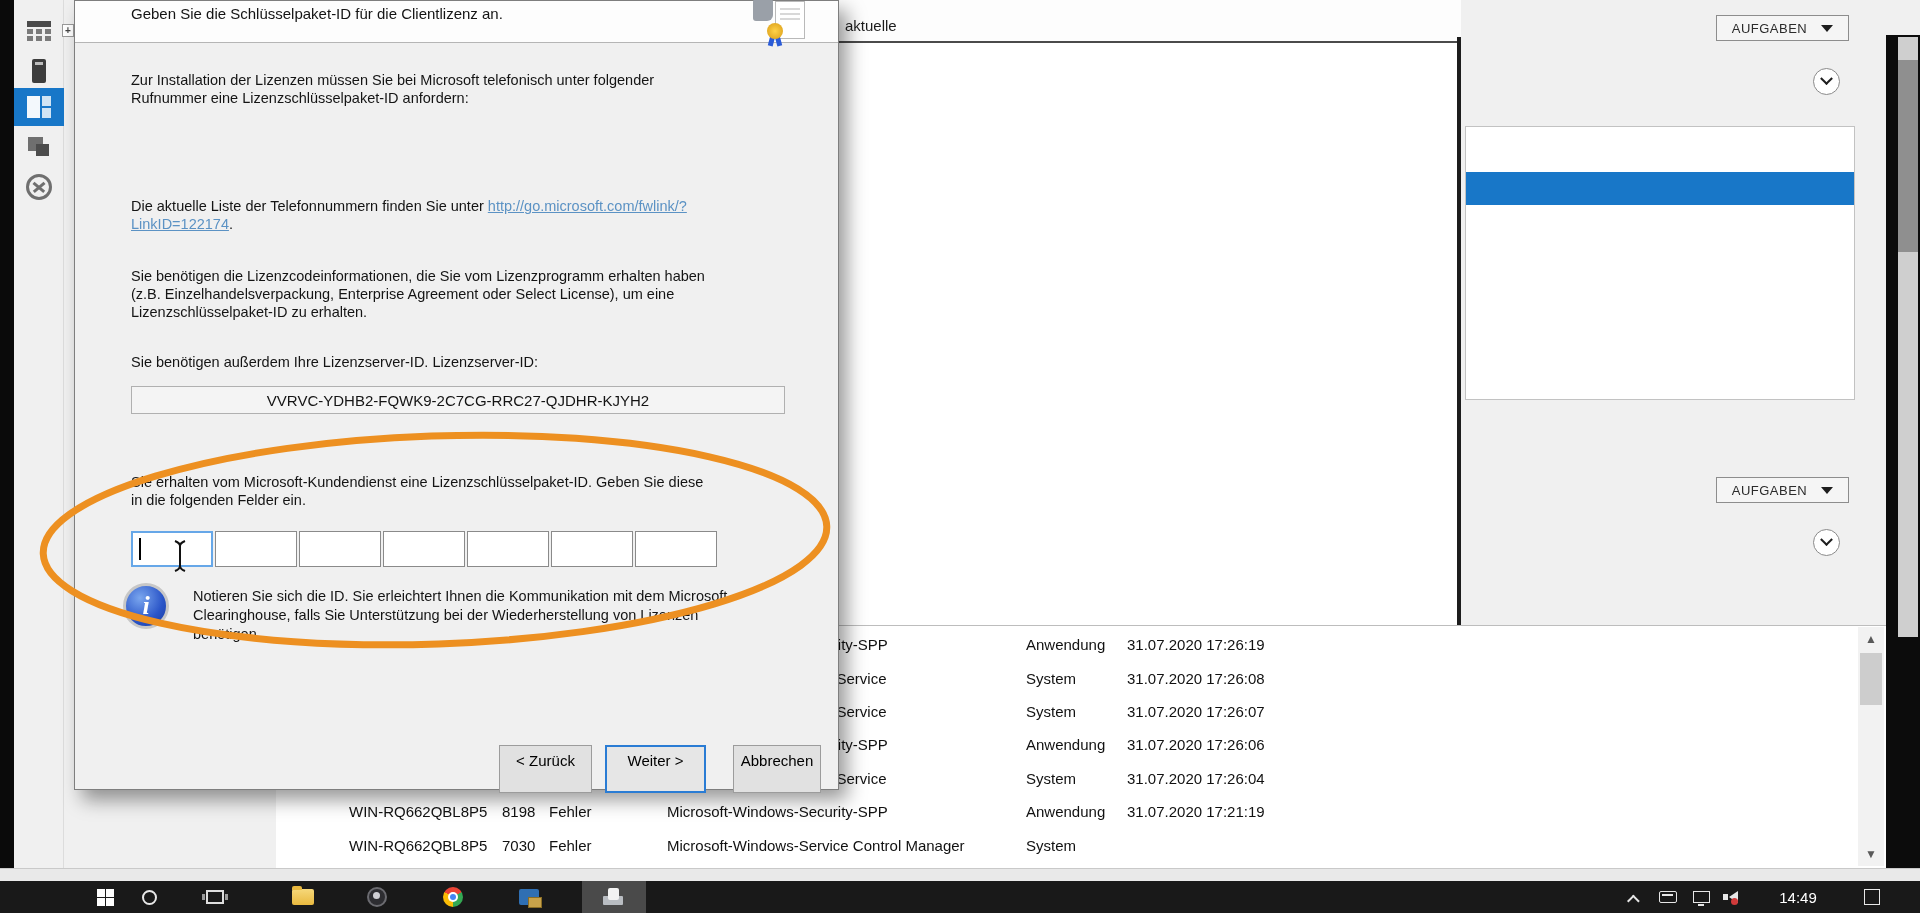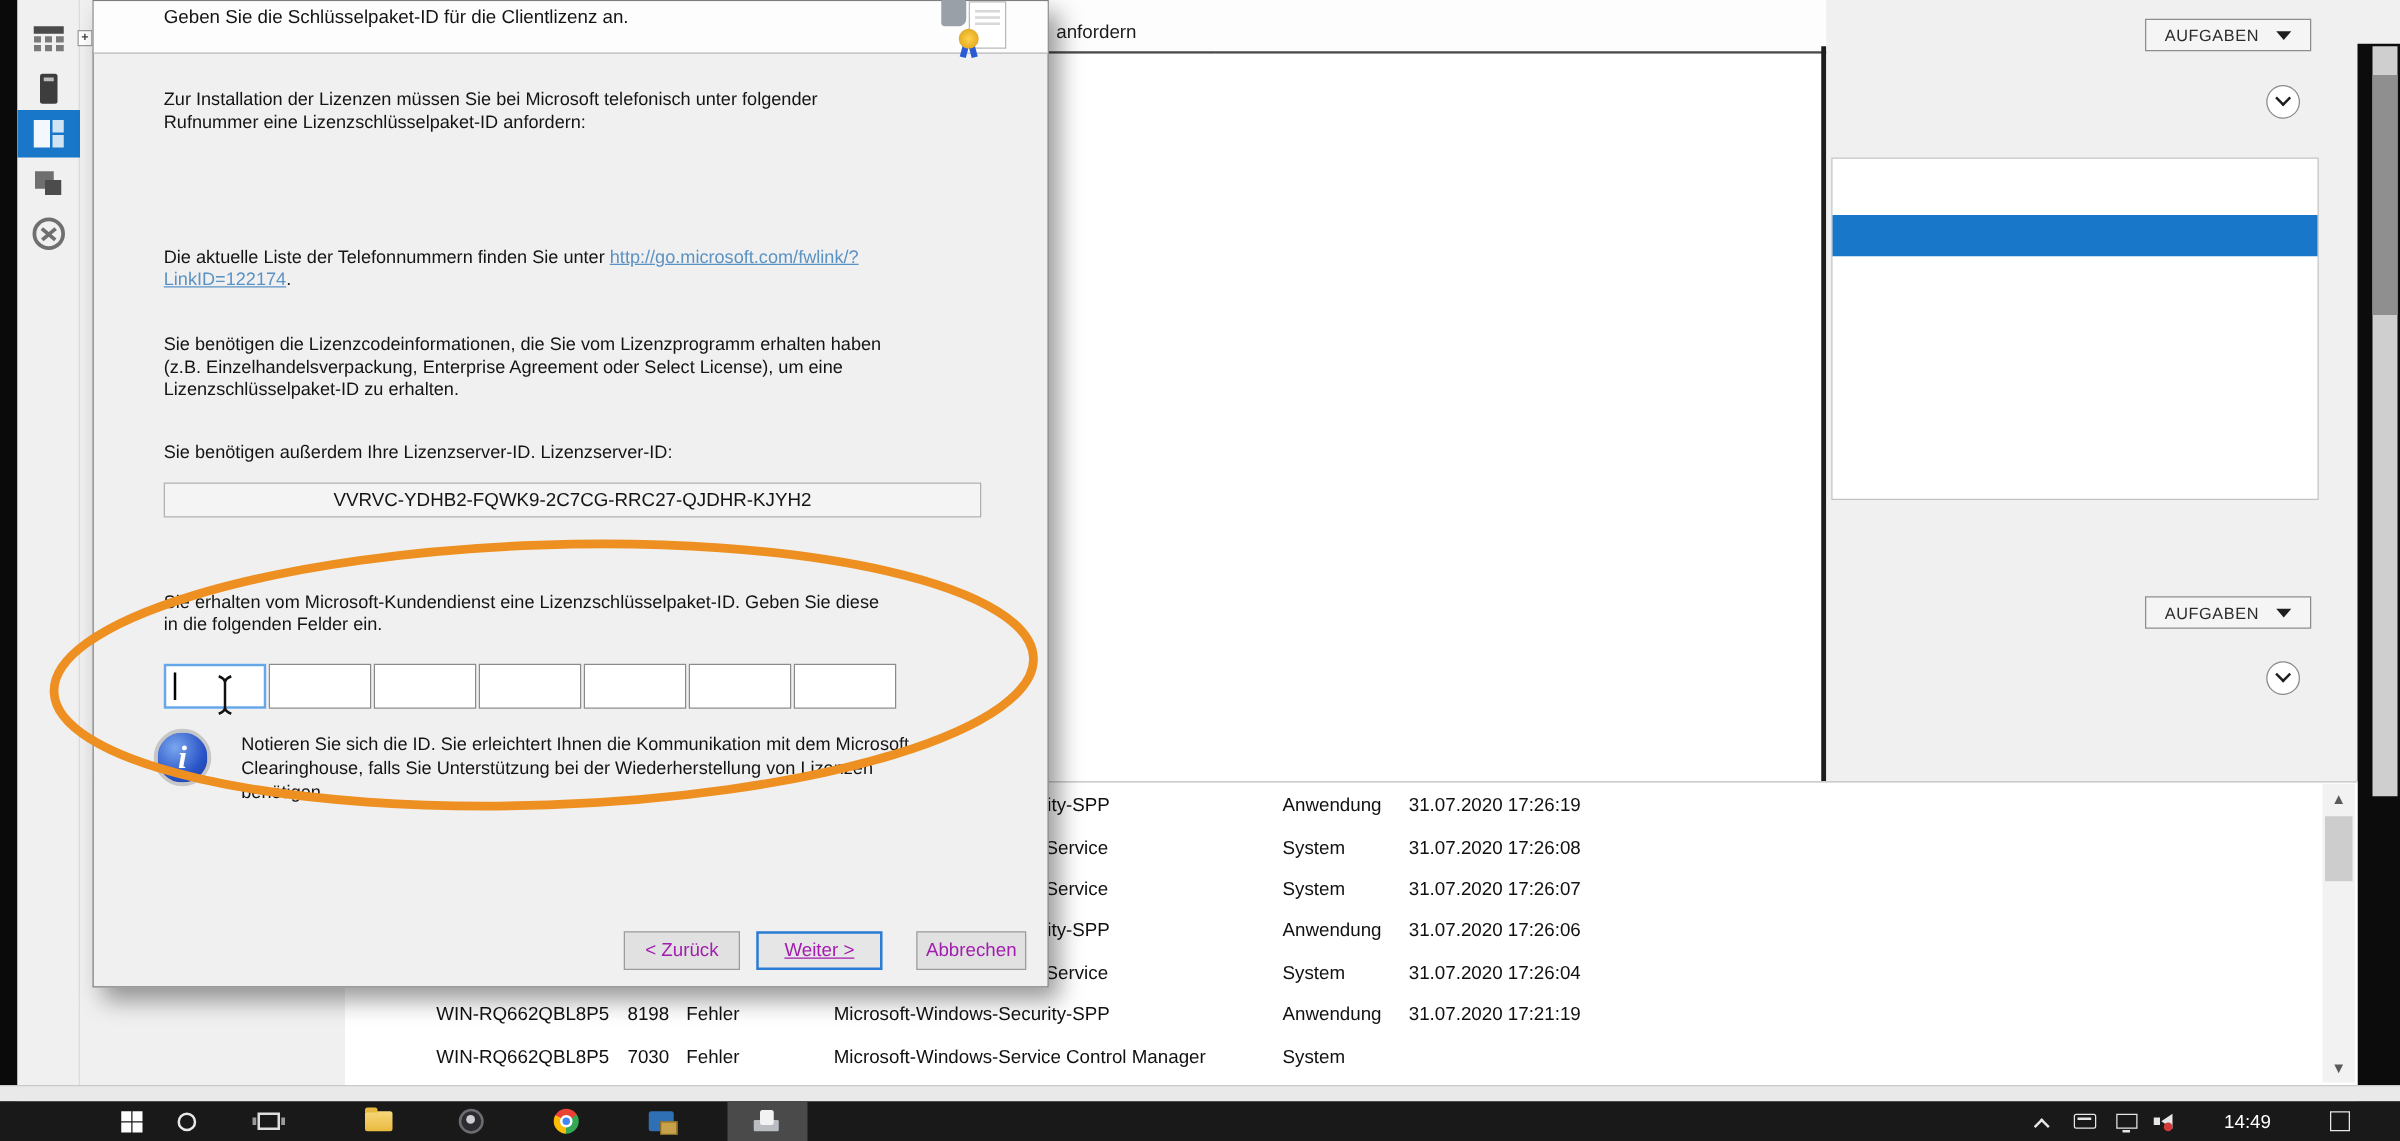--- a/index.html
+++ b/index.html
@@ -74,23 +74,23 @@
   #id-fields { position:absolute; left:56px; top:530px; display:flex; gap:2px; }
   .id-box { width:82px; height:36px; background:#fff; border:1px solid #8a8a8a; position:relative; }
   .id-box.focused { border:2px solid #66a7e8; }
   #caret { position:absolute; left:6px; top:5px; width:1.5px; height:22px; background:#000; }
   #ibeam { position:absolute; left:96px; top:538px; pointer-events:none; }
   #info-icon { position:absolute; left:48px; top:582px; width:46px; height:46px; border-radius:50%;
       background:radial-gradient(circle at 35% 30%, #7aa6ee, #2a55c8 60%, #173a9e);
       border:3px solid #c7c7c7; display:flex; align-items:center; justify-content:center; }
   #info-icon span { color:#fff; font:italic bold 26px "Liberation Serif", serif; }
   #dlg-note { position:absolute; left:118px; top:586px; font-size:14.5px; color:#141414; line-height:19px; width:560px; }
-  .dlg-btn { position:absolute; top:744px; height:31px; background:#e1e1e1; border:1px solid #9c9c9c; font-size:15px; color:#a21caf; text-align:center; line-height:29px; }
+  .dlg-btn { position:absolute; top:744px; height:48px; background:#e1e1e1; border:1px solid #9c9c9c; font-size:15px; color:#000000; text-align:center; line-height:29px; }
   #btn-back { left:424px; width:93px; }
-  #btn-next { left:530px; width:101px; border:2px solid #2a7cd4; background:#e6e6e6; line-height:27px;text-decoration:underline; }
+  #btn-next { left:530px; width:101px; border:2px solid #2a7cd4; background:#e6e6e6; line-height:27px; }
   #btn-cancel { left:658px; width:88px; }
 
   
   #cert-icon { position:absolute; left:660px; top:-2px; width:90px; height:44px; }
   #cert-page { position:absolute; left:40px; top:2px; width:30px; height:38px; background:#fff; border:1px solid #b9b9b9; }
   #cert-page i { position:absolute; left:4px; height:2px; background:#d8d8d8; width:20px; display:block; }
   #cert-seal { position:absolute; left:32px; top:24px; width:16px; height:16px; border-radius:50%; background:radial-gradient(#ffd24a,#d99b15); }
   #cert-rib1, #cert-rib2 { position:absolute; top:37px; width:5px; height:10px; background:#2a5bd7; }
   #cert-rib1 { left:34px; transform:rotate(15deg); }
   #cert-rib2 { left:41px; transform:rotate(-15deg); }
@@ -133,21 +133,21 @@
   .icon-vol:before { content:""; position:absolute; left:-6px; top:-3px; width:5px; height:6px; background:#e6e6e6; }
   .icon-vol:after { content:""; position:absolute; left:2px; top:1px; width:7px; height:7px; border-radius:50%; background:#d03a3a; }
   #tb-clock { color:#fff; font-size:15px; }
   .icon-notif { width:16px; height:16px; border:1.5px solid #e8e8e8; }
 </style>
 </head>
 <body>
 
 <div class="abs" id="bg-topband"></div>
 <div class="abs" id="bg-topline"></div>
-<div class="abs" id="bg-title-frag">anfordern</div>
+<div class="abs" id="bg-title-frag">aktuelle</div>
 <div class="abs" id="bg-vsep"></div>
 <div class="abs" id="bg-main"></div>
 <div class="abs" id="bg-divider"></div>
 
 <div class="abs" id="right-panel">
   <div class="tasks-btn" style="left:255px; top:15px;">
     <span>AUFGABEN</span>
     <span class="tri-down"></span>
   </div>
   <div class="chev-circle" style="left:352px; top:68px;">

